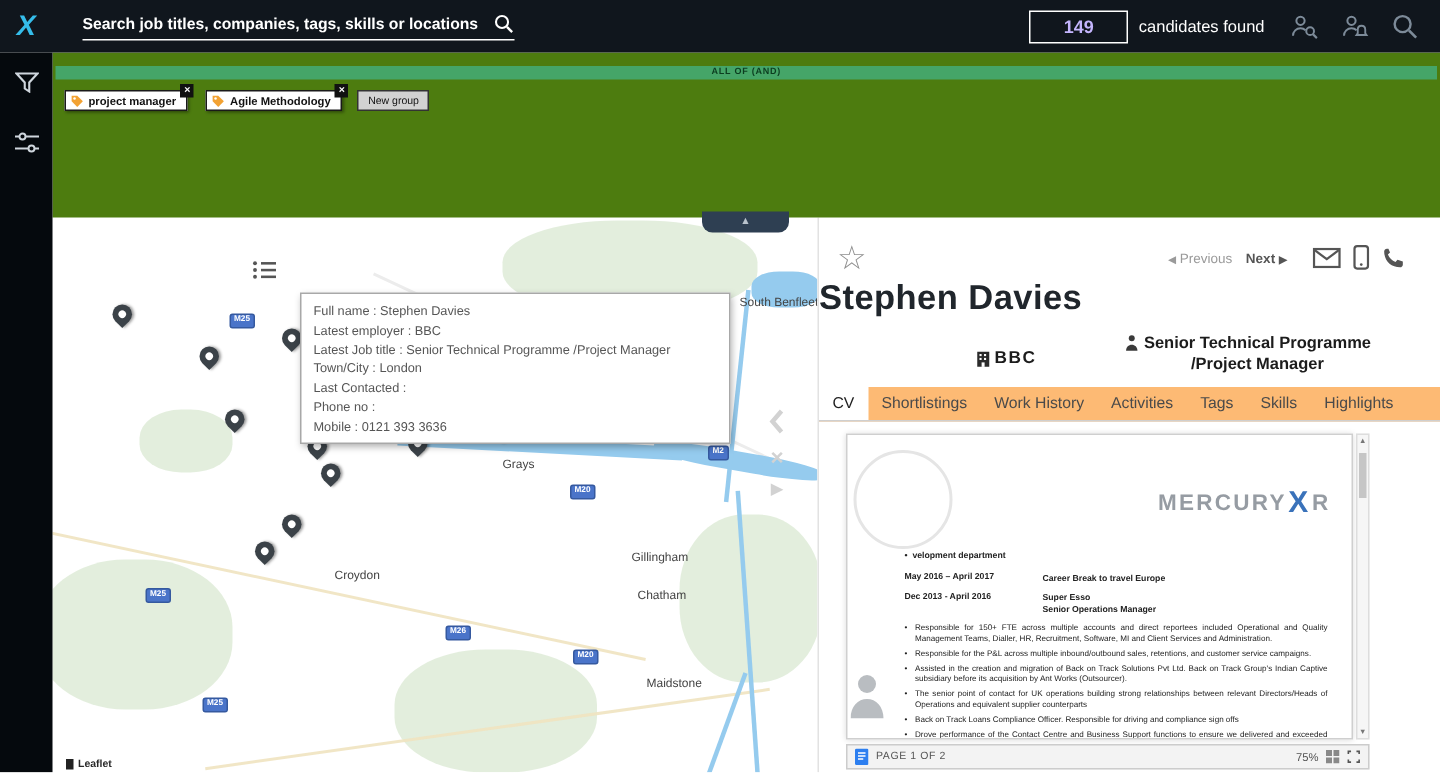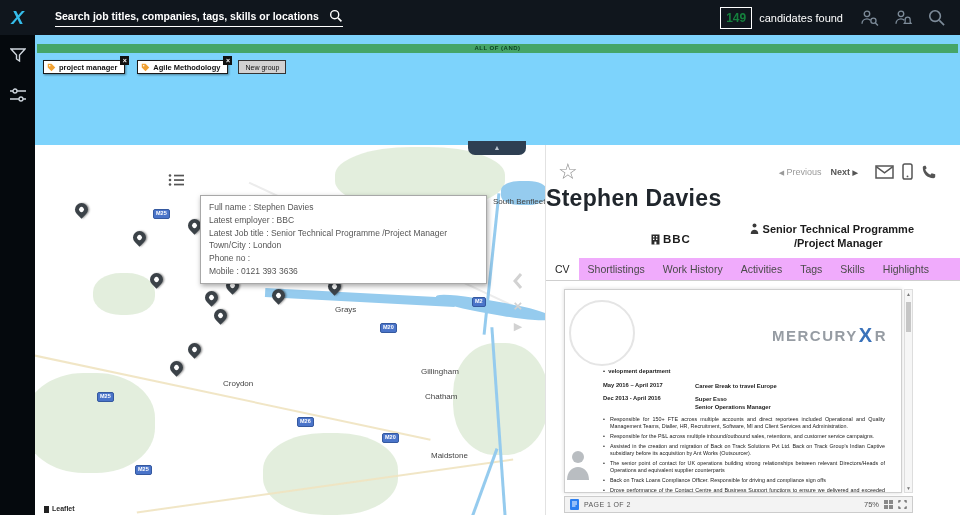--- a/index.html
+++ b/index.html
@@ -7,31 +7,31 @@
   body{font-family:"Liberation Sans",sans-serif}
   .screen{position:relative;width:960px;height:515px;background:#fff;overflow:hidden}
 
   
   .topbar{position:absolute;left:0;top:0;width:960px;height:35px;background:#10161d;display:flex;align-items:center;z-index:40}
   .logo{width:35px;text-align:center;color:#35bdea;font-size:19px;font-weight:bold;font-style:italic;cursor:pointer}
   .searchwrap{display:flex;align-items:center;margin-left:20px;width:288px;border-bottom:1px solid #fff;padding-bottom:3px;gap:6px}
   .searchwrap input{flex:1;background:transparent;border:0;outline:none;color:#fff;font-size:10.5px;font-weight:bold}
   .searchwrap input::placeholder{color:#fff;opacity:1}
   .tb-spacer{flex:1}
-  .countbox{border:1px solid #fff;color:#15803d;font-size:12px;font-weight:bold;padding:3px 5px;margin-right:7px}
+  .countbox{border:1px solid #fff;color:#c4b5fd;font-size:12px;font-weight:bold;padding:3px 22px;margin-right:7px}
   .countlabel{color:#fff;font-size:11px;margin-right:16px}
   .topicons{display:flex;gap:13px;margin-right:14px;align-items:center}
   .topicons span{cursor:pointer;display:flex}
 
   
   .sidebar{position:absolute;left:0;top:35px;width:35px;height:480px;background:#05090d;z-index:30;display:flex;flex-direction:column;align-items:center;padding-top:13px;gap:26px}
   .sidebar span{cursor:pointer;display:flex}
 
   
-  .filterpanel{position:absolute;left:35px;top:35px;width:925px;height:110px;background:#7dd3fc;z-index:20}
+  .filterpanel{position:absolute;left:35px;top:35px;width:925px;height:110px;background:#4d7c0f;z-index:20}
   .logicbar{position:absolute;left:2px;right:2px;top:9px;height:9px;background:#45a568;color:#0c3d20;font-size:6px;font-weight:bold;text-align:center;line-height:9px;letter-spacing:.5px}
   .chiprow{position:absolute;left:8px;top:25px;display:flex;align-items:flex-start;gap:10px}
   #chips{display:flex;gap:12px}
   .chip{position:relative;background:#fff;border:1px solid #1a1a1a;height:14px;display:flex;align-items:center;gap:3px;padding:0 7px 0 3px;font-size:7.5px;font-weight:bold;color:#111;box-shadow:1px 1px 2px rgba(0,0,0,.4);cursor:pointer;white-space:nowrap}
   .chip .x{position:absolute;top:-5px;right:-5px;width:9px;height:9px;background:#111;color:#fff;font-size:7px;line-height:9px;text-align:center;cursor:pointer}
   .chip-ic{display:flex}
   .radius-pill{position:absolute;top:-11px;left:0;background:#fff;border-radius:5px;font-size:6px;color:#333;padding:1px 5px 1px 11px;box-shadow:0 1px 2px rgba(0,0,0,.45);white-space:nowrap}
   .radius-pill::before{content:"";position:absolute;left:3px;top:2.5px;width:4px;height:4px;border:1px solid #777;border-radius:50%}
   .newgroup{background:#d2d2d2;border:1px solid #333;font-size:7px;padding:0 6px;height:14px;color:#111;cursor:pointer}
   .collapsetab{position:absolute;left:468px;top:141px;width:58px;height:14px;background:#2e3f52;border-radius:0 0 7px 7px;z-index:26;text-align:center;color:#b9c3cd;font-size:7px;line-height:13px;cursor:pointer}
@@ -63,21 +63,21 @@
   .navrow{position:absolute;right:23px;top:18px;display:flex;align-items:center;gap:9px;font-size:9px}
   .prev{color:#9a9a9a;cursor:pointer}
   .next{color:#555;font-weight:bold;cursor:pointer}
   .arrow{font-size:7px}
   .contacticons{display:flex;gap:8px;margin-left:8px;align-items:center}
   .contacticons span{cursor:pointer;display:flex}
   .name{position:absolute;left:0;right:0;top:40px;text-align:left;font-size:23px;font-weight:bold;color:#20262c;letter-spacing:.3px}
   .employer{position:absolute;left:105px;top:88px;display:flex;align-items:center;gap:3px;font-weight:bold;font-size:11.5px;color:#1c1c1c;letter-spacing:1px}
   .titleblock{position:absolute;right:46px;top:77px;display:flex;gap:4px;align-items:flex-start}
   .titletext{font-weight:bold;font-size:11px;color:#1c1c1c;text-align:center;line-height:1.3}
-  .tabs{position:absolute;left:0;right:0;top:113px;height:23px;background:#f0abfc;border-bottom:1px solid #cfcfcf;display:flex;align-items:stretch;}
+  .tabs{position:absolute;left:0;right:0;top:113px;height:23px;background:#fdba74;border-bottom:1px solid #cfcfcf;display:flex;align-items:stretch;}
   .tab{display:flex;align-items:center;padding:0 9px;font-size:10.5px;color:#4a4a4a;cursor:pointer;white-space:nowrap}
   .tab.active{background:#fff;color:#1e1e1e}
 
   
   .viewer{position:absolute;left:18px;right:47px;top:136px;bottom:2px}
   .page{position:absolute;left:0;right:11px;top:8px;bottom:20px;background:#fff;border:1px solid #cfcfcf;box-shadow:0 0 4px rgba(0,0,0,.15);overflow:hidden}
   .wm-circle{position:absolute;left:4px;top:10px;width:66px;height:66px;border:2px solid #e5e5e5;border-radius:50%}
   .cvlogo{position:absolute;right:14px;top:34px;font-size:15px;letter-spacing:1.5px;color:#969ca3;font-weight:bold;display:flex;align-items:center}
   .cvlogo .lx{color:#3a72ba;font-size:20px;margin:0 1px;font-weight:bold}
   .cvbody{position:absolute;left:38px;right:16px;top:78px;font-size:5.4px;color:#222;line-height:1.35}
@@ -243,20 +243,21 @@
         <div class="pin" style="left: 179px; top: 164px;"></div>
         <div class="pin" style="left: 153px; top: 198px;"></div>
         <div class="pin" style="left: 135px; top: 216px;"></div>
       </div>
 
     <div class="tooltip" id="tooltip">
         <div>Full name : Stephen Davies</div>
         <div>Latest employer : BBC</div>
         <div>Latest Job title : Senior Technical Programme /Project Manager</div>
         <div>Town/City : London</div>
+        <div>Last Contacted :</div>
         <div>Phone no :</div>
         <div>Mobile : 0121 393 3636</div>
       </div>
     <div class="attribution">Leaflet</div>
   </div>
 
   <div class="carousel">
     <span class="cbtn">
       <svg width="12" height="18" viewBox="0 0 12 18">
           <polyline points="9,2 3,9 9,16" fill="none" stroke="#d2d2d2" stroke-width="3"></polyline>

